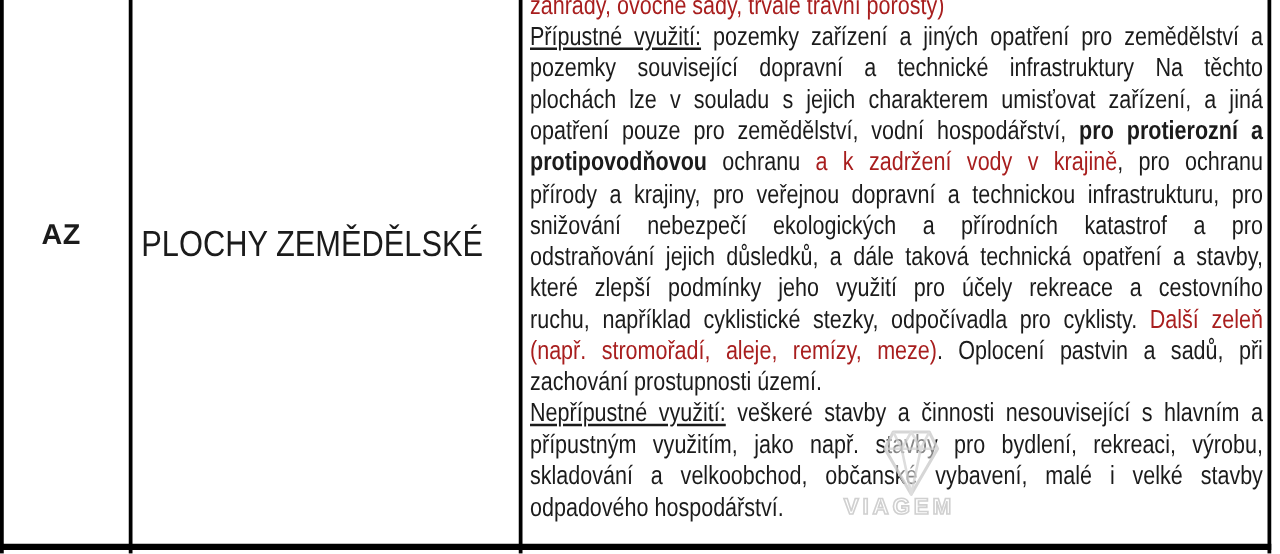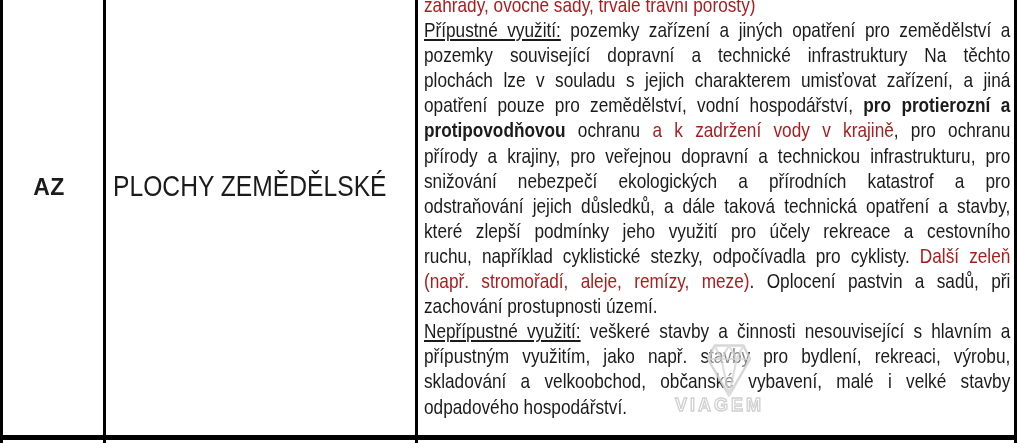--- a/index.html
+++ b/index.html
@@ -22,21 +22,21 @@
     position: absolute; left: 0; top: 435px;
     width: 1017px; height: 5px; background: var(--border, #000);
   }
   
   .code-cell {
     position: absolute; left: 3px; top: 174px; width: 92px;
     text-align: center; font-weight: bold; font-size: 23px;
     letter-spacing: 0.5px;
   }
   .name-cell {
-    position: absolute; left: 113px; top: 170px; width: 302px;
+    position: absolute; left: 113px; top: 180px; width: 302px;
     white-space: nowrap;
     text-align: right;
   }
   .name-cell .cond-name {
     display: inline-block;
     font-size: 29px;
     transform: scaleX(0.85);
     transform-origin: 0 50%;
     letter-spacing: 0px;
   }

